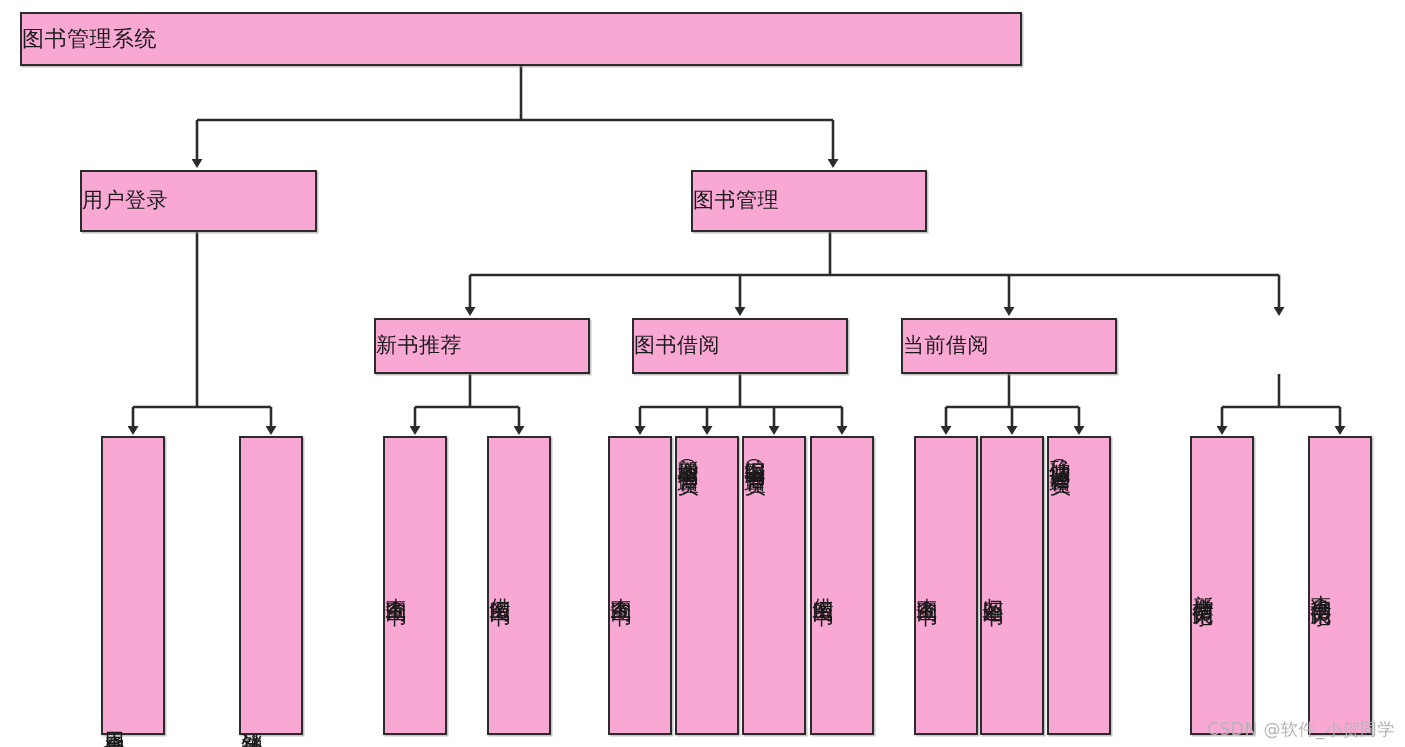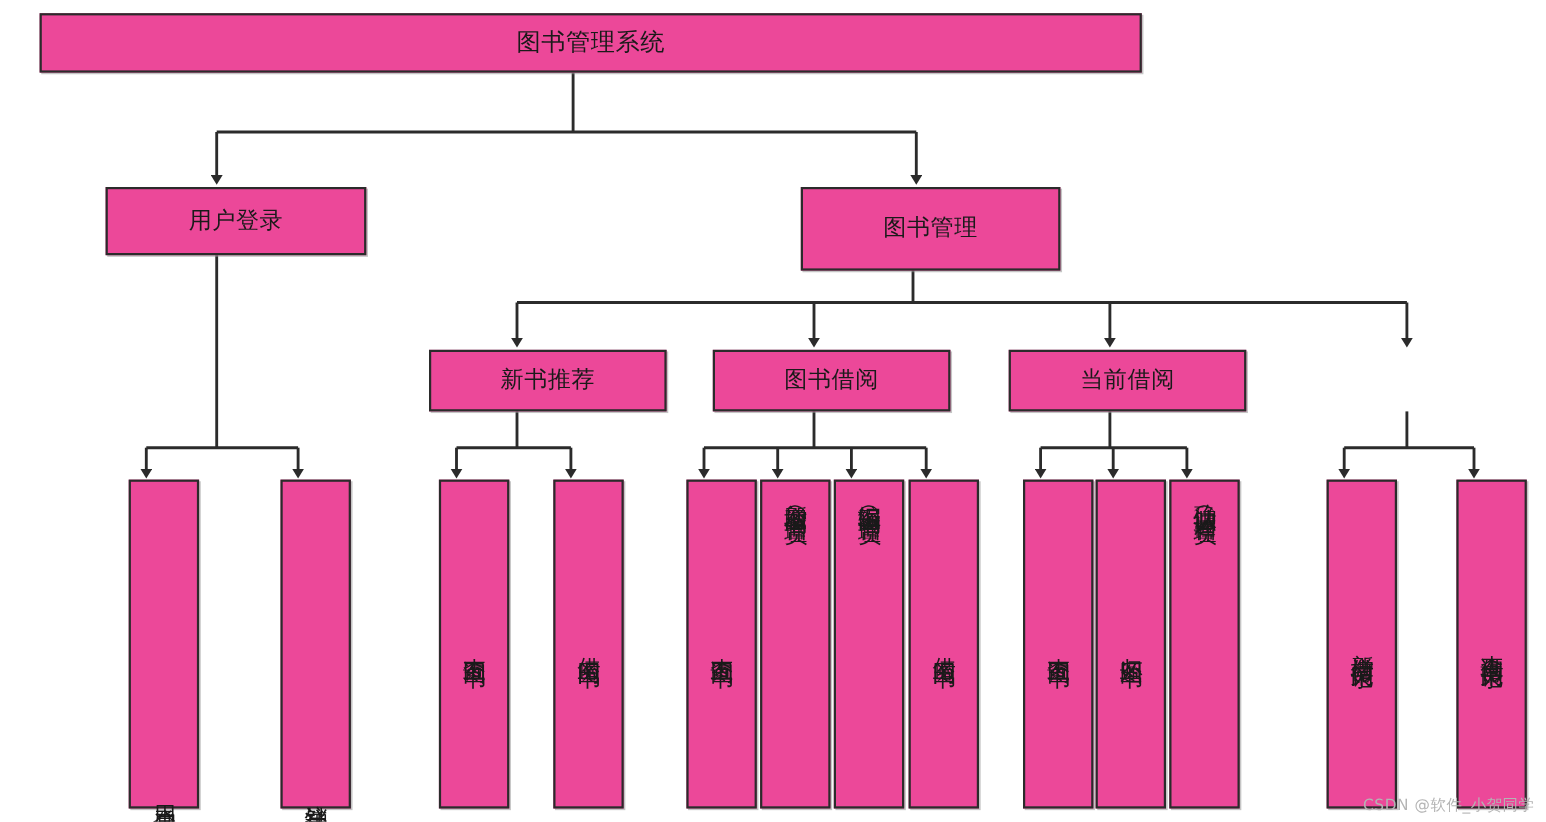--- a/index.html
+++ b/index.html
@@ -21,28 +21,26 @@
     position: absolute;
     left: 0;
     top: 0;
     width: 1405px;
     height: 747px;
     pointer-events: none;
   }
   .node {
     position: absolute;
     box-sizing: border-box;
-    background: #ec4899;
+    background: #f9a8d4;
     border: 2.5px solid #2b2b2b;
     box-shadow: 1.5px 1.5px 0 rgba(150,150,150,0.55);
     display: flex;
     align-items: center;
-    justify-content: center;
     z-index: 2;
-    margin-left: 16px;
   }
   .node .label {
     color: #1a1a1a;
     line-height: 1.12;
     white-space: pre;
     text-align: center;
   }
   
   .node.horiz .label {
     font-size: 21px;
@@ -67,21 +65,21 @@
     padding-bottom: 8px;
   }
   .node.vert.top {
     align-items: flex-start;
     padding-top: 4px;
   }
   #watermark {
     position: absolute;
     right: 10px;
     bottom: 6px;
-    font-size: 14px;
+    font-size: 17px;
     color: #b4b4b4;
     letter-spacing: 0.5px;
     z-index: 5;
     white-space: nowrap;
   }
 </style>
 </head>
 <body>
 
 <div id="canvas">
@@ -137,21 +135,21 @@
     </g>
   </svg>
 
   <div class="node horiz root" style="left:20px; top:12px; width:1002px; height:54px;">
     <span class="label">图书管理系统</span>
   </div>
 
   <div class="node horiz" style="left:80px; top:170px; width:237px; height:62px;">
     <span class="label">用户登录</span>
   </div>
-  <div class="node horiz" style="left:712px; top:170px; width:236px; height:76px;">
+  <div class="node horiz" style="left:691px; top:170px; width:236px; height:62px;">
     <span class="label">图书管理</span>
   </div>
 
   <div class="node horiz" style="left:374px; top:318px; width:216px; height:56px;">
     <span class="label">新书推荐</span>
   </div>
   <div class="node horiz" style="left:901px; top:318px; width:216px; height:56px;">
     <span class="label">当前借阅</span>
   </div>
   <div class="node horiz" style="left:632px; top:318px; width:216px; height:56px;">

